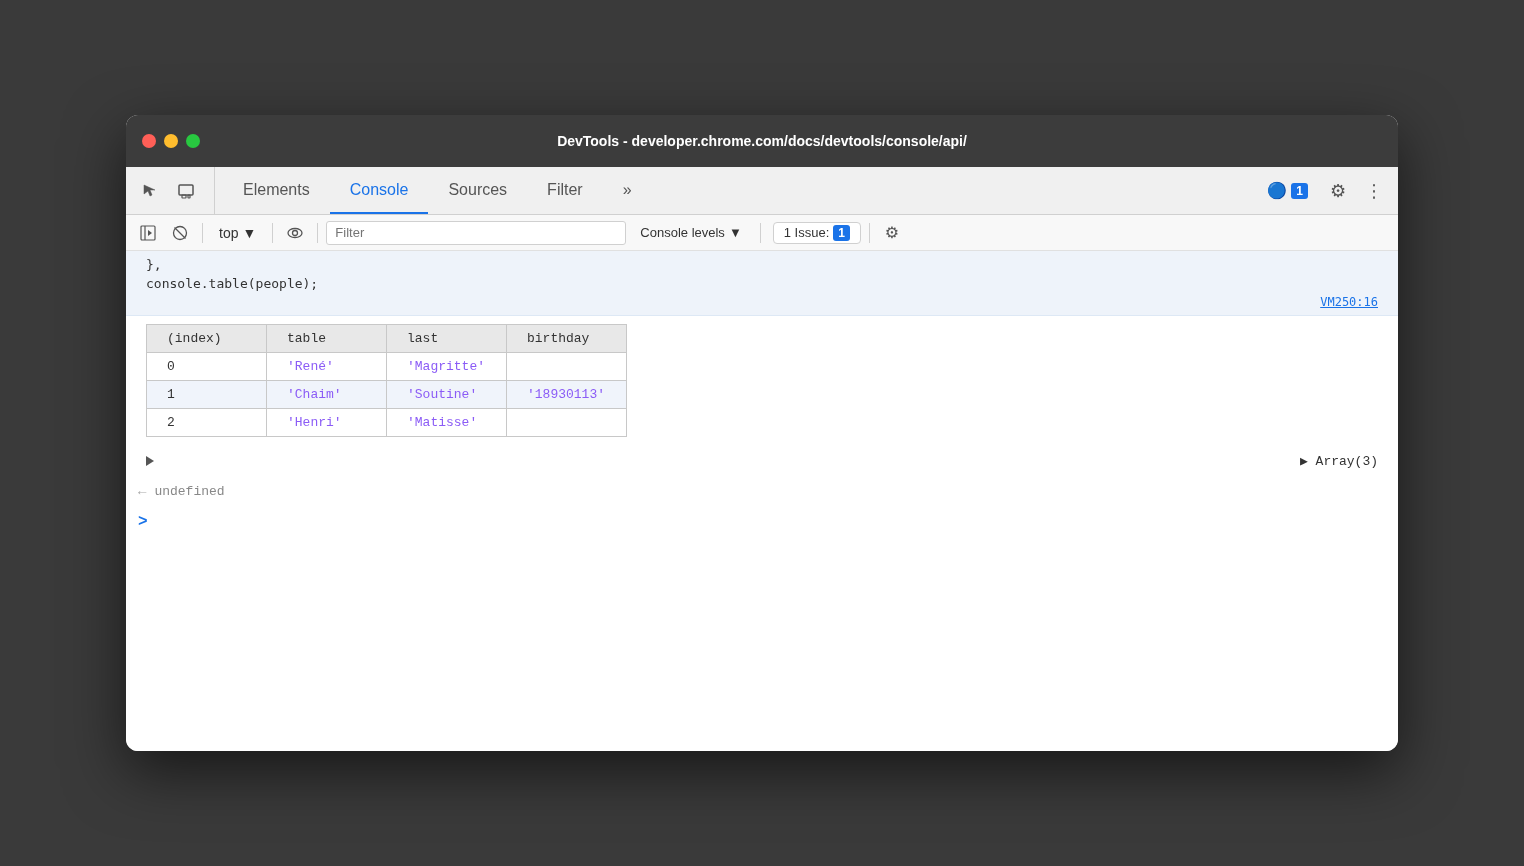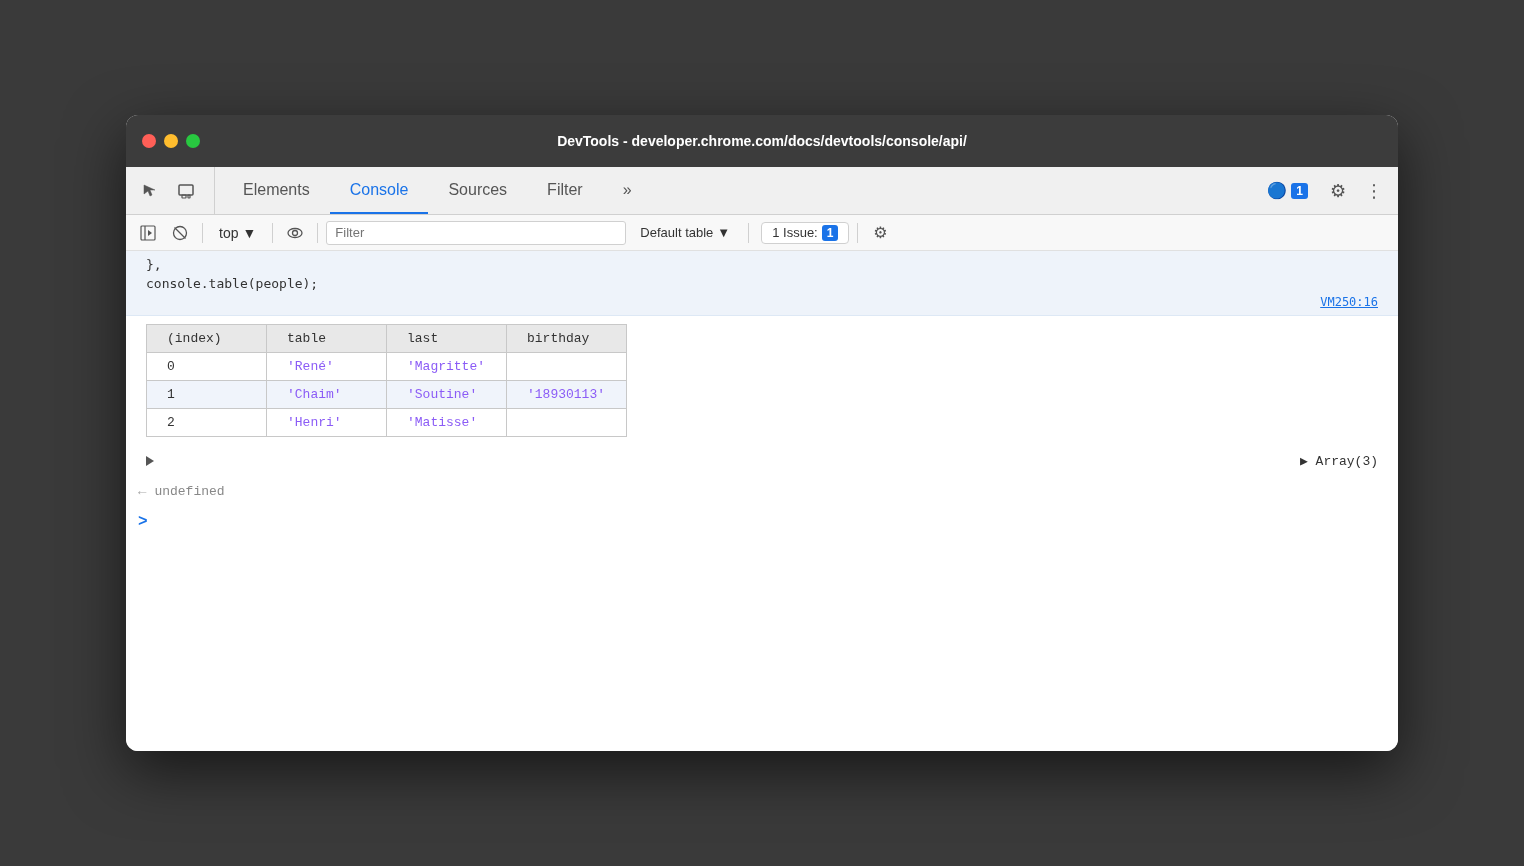--- a/index.html
+++ b/index.html
@@ -407,21 +407,21 @@
         <ellipse cx="8" cy="8" rx="7" ry="4.5" stroke="#555" stroke-width="1.3" fill="none"></ellipse>
         <circle cx="8" cy="8" r="2.5" stroke="#555" stroke-width="1.3" fill="none"></circle>
       </svg>
     </button>
 
     <div class="toolbar-divider"></div>
 
     <input class="filter-input" type="text" placeholder="Filter" style="">
 
     <button class="levels-btn">
-      <span>Default table</span>
+      <span>Console levels</span>
       <span>▼</span>
     </button>
 
     <div class="toolbar-divider"></div>
 
     <button class="issues-btn">
       <span>1 Issue:</span>
       <span style="background:#1a73e8;color:white;border-radius:3px;padding:1px 5px;font-size:12px;font-weight:600;">1</span>
     </button>
 

